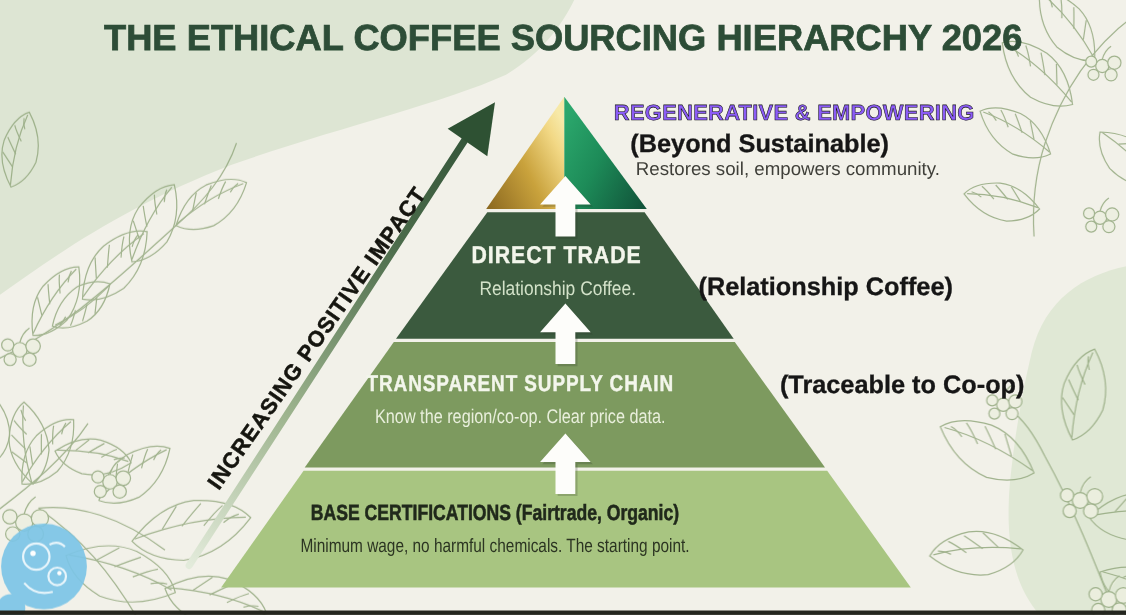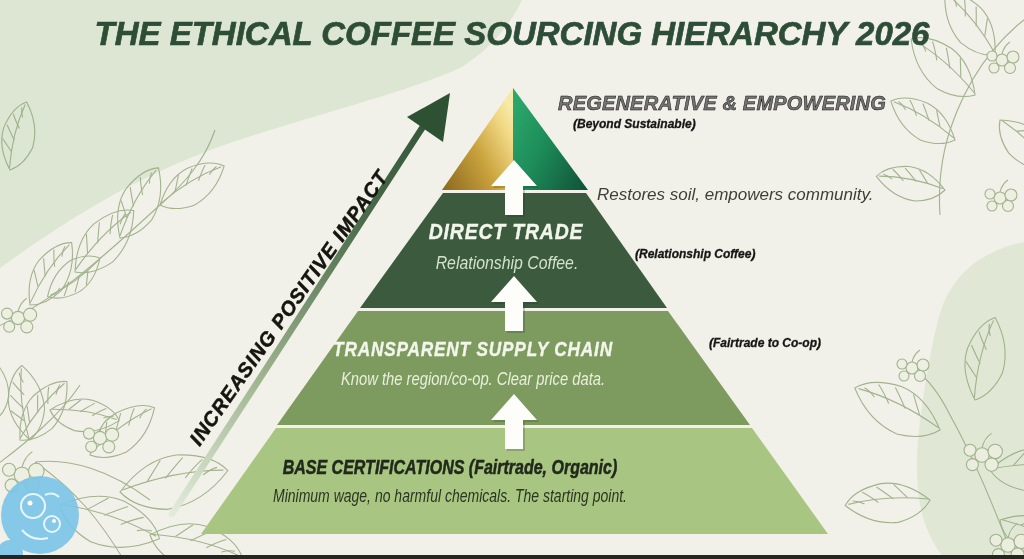--- a/index.html
+++ b/index.html
@@ -1,20 +1,19 @@
 <!DOCTYPE html>
 <html><head>
 <meta charset="utf-8">
 <style>
   html,body{margin:0;padding:0;}
   .canvas{
     position:relative;width:1024px;height:559px;overflow:hidden;
     background:#f2f1e9;
     font-family:"Liberation Sans", sans-serif;
-    font-style:italic;
   }
   .bg-svg{position:absolute;inset:0;}
   .txt{position:absolute;white-space:nowrap;}
   .c88{transform:translate(-50%,-50%) scaleX(.88);}
   .c82{transform:translate(-50%,-50%) scaleX(.82);}
   .c80{transform:translate(-50%,-50%) scaleX(.80);}
   .main-title{
     top:15px;left:0;width:1024px;text-align:center;
     font-size:33px;font-weight:700;letter-spacing:0px;color:#2d4d37;
     -webkit-text-stroke:0.7px #2d4d37;
@@ -25,26 +24,26 @@
     font-size:20px;font-weight:700;letter-spacing:1px;color:#15150f;
     -webkit-text-stroke:0.5px #15150f;
   }
   .tier-title{font-weight:700;color:#f3f6eb;letter-spacing:1px;-webkit-text-stroke:0.4px #f3f6eb;}
   .tier2-title{left:506px;top:232px;font-size:22px;}
   .tier2-sub{left:507px;top:263px;font-size:18px;color:#d3e2c9;}
   .tier3-title{left:473px;top:349px;font-size:21px;}
   .tier3-sub{left:473px;top:379px;font-size:18px;color:#e9efdc;}
   .tier4-title{left:450px;top:467px;font-size:20px;color:#20291b;-webkit-text-stroke:0.5px #20291b;font-weight:700;}
   .tier4-sub{left:450px;top:496px;font-size:17.5px;color:#2c3522;}
-  .ann-head{font-size:20px;font-weight:700;color:#737373;-webkit-text-stroke:0.5px #101010;letter-spacing:0.2px;}
-  .ann-qual{font-size:12px;font-weight:700;color:#161616;-webkit-text-stroke:0.3px #161616;}
+  .ann-head{font-size:20px;font-weight:700;color:#8b5cf6;-webkit-text-stroke:0.5px #101010;letter-spacing:0.2px;}
+  .ann-qual{font-size:23px;font-weight:700;color:#161616;-webkit-text-stroke:0.3px #161616;}
   .ann-body{font-size:17px;color:#3f3f39;}
   .a1-head{left:558px;top:92px;}
   .a1-qual{left:573px;top:117px;}
-  .a1-l1{left:597px;top:144px;margin-top:41px;}
+  .a1-l1{left:578px;top:144px;}
   .a1-l2{left:597px;top:164px;}
   .a2-qual{left:635px;top:223px;margin-top:24px;}
   .a2-l1{left:666px;top:247px;}
   .a2-l2{left:666px;top:267px;}
   .a3-qual{left:709px;top:336px;}
 </style>
 </head>
 <body>
 
 <div class="canvas">
@@ -190,15 +189,15 @@
 
   <div class="txt tier4-title c80">BASE CERTIFICATIONS (Fairtrade, Organic)</div>
   <div class="txt tier4-sub c80">Minimum wage, no harmful chemicals. The starting point.</div>
 
   <div class="txt ann-head a1-head">REGENERATIVE &amp; EMPOWERING</div>
   <div class="txt ann-qual a1-qual">(Beyond Sustainable)</div>
   <div class="txt ann-body a1-l1">Restores soil, empowers community.</div>
 
   <div class="txt ann-qual a2-qual">(Relationship Coffee)</div>
 
-  <div class="txt ann-qual a3-qual">(Fairtrade to Co-op)</div>
+  <div class="txt ann-qual a3-qual">(Traceable to Co-op)</div>
 
 </div>
 
 </body></html>

